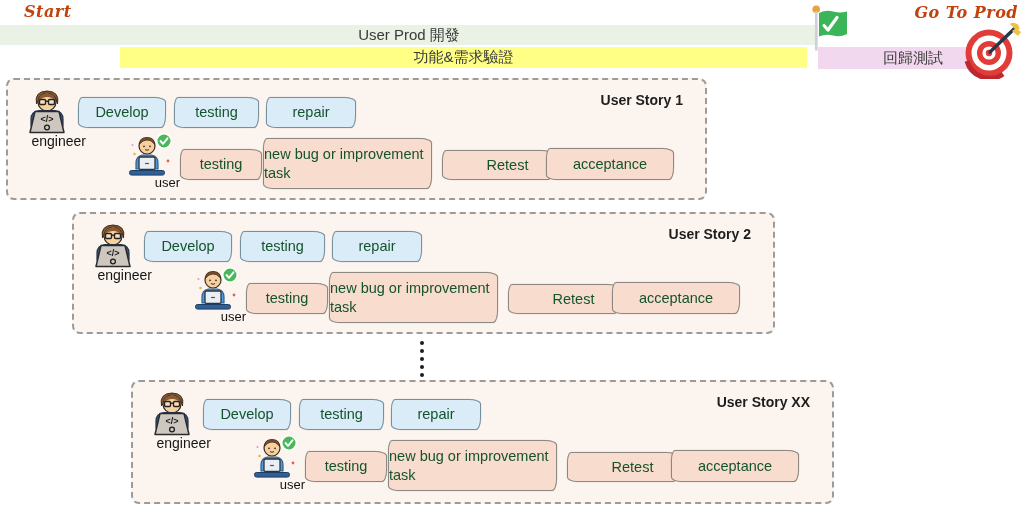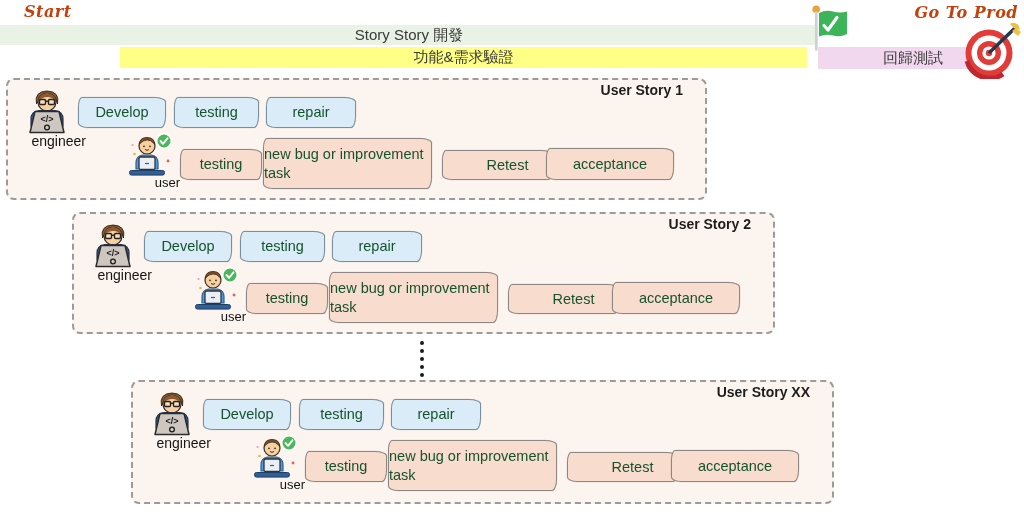--- a/index.html
+++ b/index.html
@@ -23,21 +23,21 @@
   .go-to-prod{right:6px;top:3px;}
   .start{left:24px;top:2px;}
 
   .story{
     position:absolute;background:#fcf4ee;border:2px dashed #9b9b9b;border-radius:8px;
   }
   .story-1{left:6px;top:78px;width:697px;height:118px;}
   .story-2{left:72px;top:212px;width:699px;height:118px;}
   .story-3{left:131px;top:380px;width:699px;height:120px;}
   .story-title{
-    position:absolute;top:2px;right:22px;font-size:14px;font-weight:700;color:#1d1d1d;
+    position:absolute;top:12px;right:22px;font-size:14px;font-weight:700;color:#1d1d1d;
     white-space:nowrap;
   }
   .task{
     position:absolute;display:flex;align-items:center;justify-content:center;
     font-size:14.5px;color:#14532d;text-align:left;line-height:1.25;
     border-radius:4px 12px 5px 10px / 10px 5px 12px 5px;
     box-shadow:0 0 0 0.3px rgba(0,0,0,0.15);
   }
   .task-eng{background:#daecf7;border:1.3px solid #77909f;}
   .task-user{background:#f8dccd;border:1.3px solid #8d8783;}
@@ -63,21 +63,21 @@
 </style>
 </head>
 <body>
 
 <div class="canvas">
 
   <div class="script-label start">Start</div>
   <div class="script-label go-to-prod">Go To Prod</div>
 
   <div class="banner banner-dev">
-    <span>Story Story 開發</span>
+    <span>User Prod 開發</span>
   </div>
   <div class="banner banner-verify">
     <span>功能&amp;需求驗證</span>
   </div>
   <div class="banner banner-regression">
     <span>回歸測試</span>
   </div>
 
   <svg class="flag" width="42" height="50" viewBox="0 0 42 50">
     <circle cx="6.2" cy="5.2" r="3.8" fill="#e8a33d"></circle>

